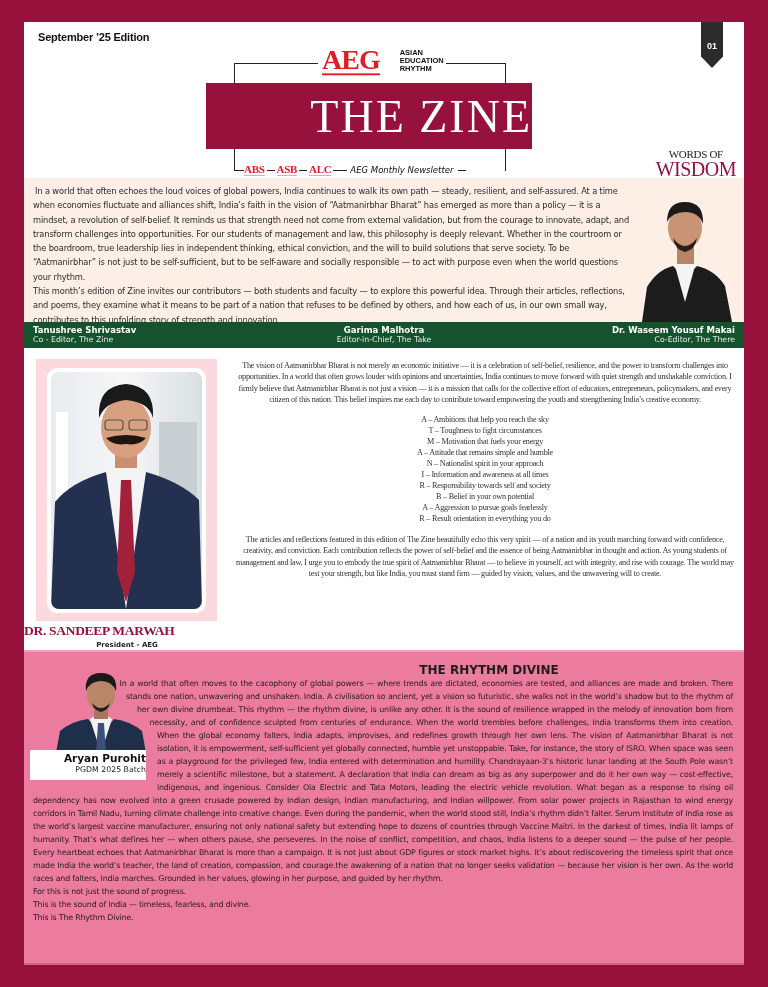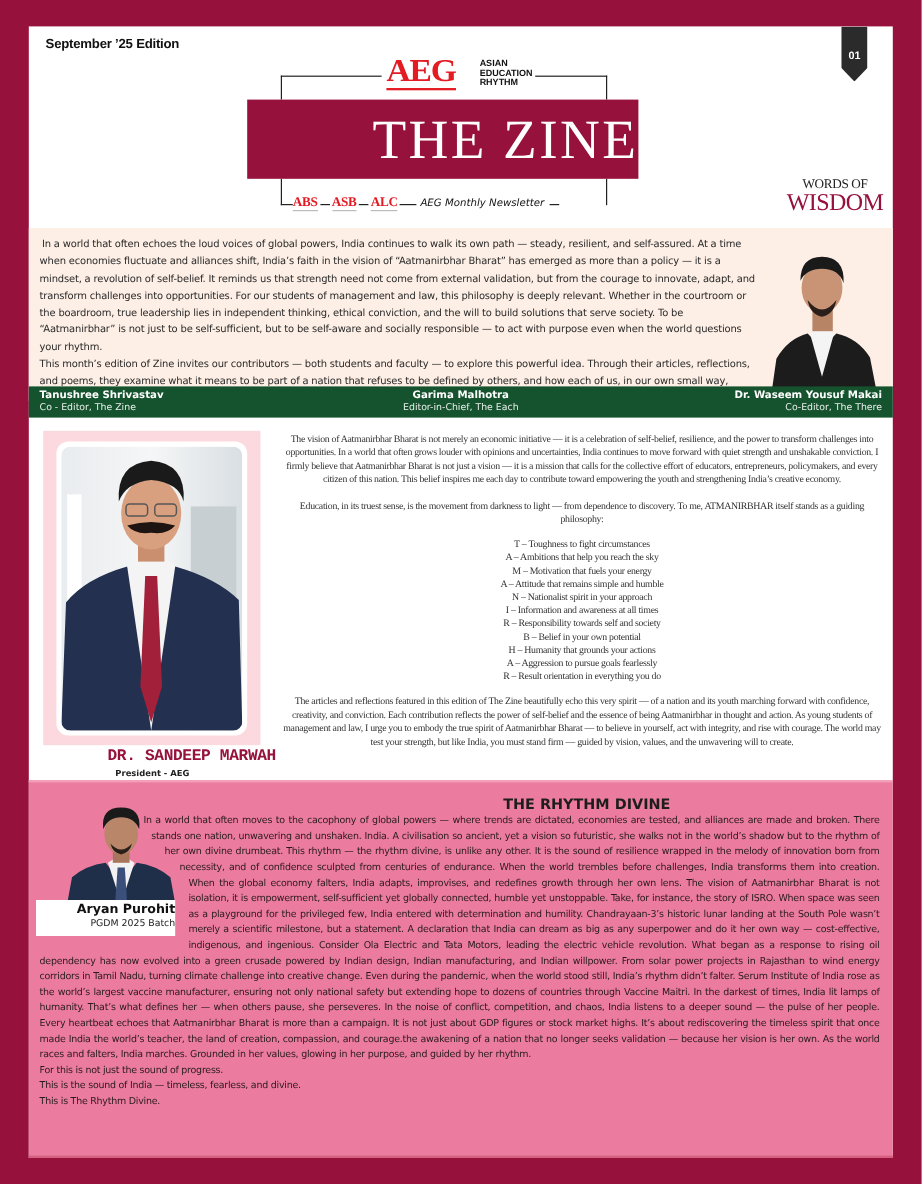--- a/index.html
+++ b/index.html
@@ -34,39 +34,39 @@
   .sub-logo { font-family: "Liberation Serif", serif; font-weight: 900; font-size: 11px; color: #E31B23; letter-spacing: -0.3px; border-bottom: 1.5px solid #bbb; line-height: 11px; }
   .sub-dash { width: 8px; height: 0; border-top: 1.5px solid #222; margin: 0 2px; }
   .sub-dash.long { width: 14px; }
   .newsletter { font-family: "DejaVu Sans", sans-serif; font-style: italic; font-size: 8.5px; color: #111; margin-left: 1px; margin-right: 2px; }
 
   .wisdom { position: absolute; right: 8px; top: 127px; text-align: center; font-family: "Liberation Serif", serif; }
   .wisdom .w1 { font-size: 11px; color: #222; letter-spacing: -0.3px; line-height: 11px; }
   .wisdom .w2 { font-size: 20px; color: #96113C; line-height: 18px; letter-spacing: -0.5px; }
 
   
-  .editorial { position: absolute; left: 0; top: 168px; width: 720px; height: 144px; background: #FDEFE5; }
+  .editorial { position: absolute; left: 0; top: 156px; width: 720px; height: 144px; background: #FDEFE5; }
   .editorial-text { position: absolute; left: 9px; top: 6px; width: 600px; font-family: "DejaVu Sans", sans-serif; font-size: 8.3px; line-height: 14.3px; color: #2a2a2a; letter-spacing: -0.15px; }
   .editorial-text p { margin: 0; }
   .editorial-text .ind { text-indent: 2px; }
   .person-photo-1 { position: absolute; left: 613px; top: 4px; width: 97px; height: 140px; overflow: hidden; }
 
   .names-bar { position: absolute; left: 0; top: 300px; width: 720px; height: 26px; background: #14532d; color: #fff; }
   .name-col { position: absolute; top: 3px; font-family: "DejaVu Sans", sans-serif; }
   .name-col .n { font-weight: 700; font-size: 8.5px; line-height: 10px; }
   .name-col .r { font-size: 7.8px; line-height: 10px; opacity: 0.9; }
   .nc-left { left: 9px; text-align: left; }
   .nc-center { left: 0; width: 720px; text-align: center; }
   .nc-right { right: 9px; text-align: right; }
 
   
   .pres-frame { position: absolute; left: 12px; top: 337px; width: 181px; height: 262px; background: #FCD9DE; }
   .pres-photo { position: absolute; left: 11px; top: 9px; width: 159px; height: 245px; background: #fff; border-radius: 10px; padding: 4px; }
   .pres-photo .inner { width: 100%; height: 100%; border-radius: 8px; overflow: hidden; position: relative; }
-  .pres-name { position: absolute; left: 0; top: 601px; width: 206px; text-align: right; font-family: Liberation Mono, monospace; font-weight: 700; font-size: 13.5px; color: #96113C; letter-spacing: -0.3px; }
+  .pres-name { position: absolute; left: 0; top: 601px; width: 206px; text-align: left; font-family: Liberation Serif, serif; font-weight: 700; font-size: 13.5px; color: #96113C; letter-spacing: -0.3px; }
   .pres-title { position: absolute; left: 0; top: 619px; width: 206px; text-align: center; font-family: "DejaVu Sans", sans-serif; font-weight: 700; font-size: 7px; color: #222; }
 
   .message { position: absolute; left: 210px; top: 338px; width: 502px; font-family: "Liberation Serif", serif; font-size: 8.2px; line-height: 11.3px; color: #333; text-align: center; letter-spacing: -0.25px; }
   .message p { margin-bottom: 11px; }
   .acronym { list-style: none; margin: -2px 0 10px 0; }
   .acronym li { line-height: 11px; }
 
   
   .rhythm { position: absolute; left: 0; top: 628px; width: 720px; height: 315px; background: #EC7C9F; border-top: 2px solid #f3a1b9; padding-left: 19px; }
   .rhythm-inner-shadow { position: absolute; left: 0; right: 0; bottom: 0; height: 2px; background: #d5607f; }
@@ -150,21 +150,21 @@
     </div>
   </div>
 
   <div class="names-bar">
     <div class="name-col nc-left">
       <div class="n">Tanushree Shrivastav</div>
       <div class="r">Co - Editor, The Zine</div>
     </div>
     <div class="name-col nc-center">
       <div class="n">Garima Malhotra</div>
-      <div class="r">Editor-in-Chief, The Each</div>
+      <div class="r">Editor-in-Chief, The Take</div>
     </div>
     <div class="name-col nc-right">
       <div class="n">Dr. Waseem Yousuf Makai</div>
       <div class="r">Co-Editor, The There</div>
     </div>
   </div>
 
   <div class="pres-frame">
     <div class="pres-photo">
       <div class="inner">
@@ -190,31 +190,29 @@
           <rect x="78" y="48" width="18" height="10" rx="3" fill="none" stroke="#555" stroke-width="1.2"></rect>
         </svg>
       </div>
     </div>
   </div>
   <div class="pres-name">DR. SANDEEP MARWAH</div>
   <div class="pres-title">President - AEG</div>
 
   <div class="message">
     <p>The vision of Aatmanirbhar Bharat is not merely an economic initiative — it is a celebration of self-belief, resilience, and the power to transform challenges into opportunities. In a world that often grows louder with opinions and uncertainties, India continues to move forward with quiet strength and unshakable conviction. I firmly believe that Aatmanirbhar Bharat is not just a vision — it is a mission that calls for the collective effort of educators, entrepreneurs, policymakers, and every citizen of this nation. This belief inspires me each day to contribute toward empowering the youth and strengthening India’s creative economy.</p>
-    <p>Education, in its truest sense, is the movement from darkness to light — from dependence to discovery. To me, ATMANIRBHAR itself stands as a guiding philosophy:</p>
     <ul class="acronym">
+      <li>A – Ambitions that help you reach the sky</li>
       <li>T – Toughness to fight circumstances</li>
-      <li>A – Ambitions that help you reach the sky</li>
       <li>M – Motivation that fuels your energy</li>
       <li>A – Attitude that remains simple and humble</li>
       <li>N – Nationalist spirit in your approach</li>
       <li>I – Information and awareness at all times</li>
       <li>R – Responsibility towards self and society</li>
       <li>B – Belief in your own potential</li>
-      <li>H – Humanity that grounds your actions</li>
       <li>A – Aggression to pursue goals fearlessly</li>
       <li>R – Result orientation in everything you do</li>
     </ul>
     <p>The articles and reflections featured in this edition of The Zine beautifully echo this very spirit — of a nation and its youth marching forward with confidence, creativity, and conviction. Each contribution reflects the power of self-belief and the essence of being Aatmanirbhar in thought and action. As young students of management and law, I urge you to embody the true spirit of Aatmanirbhar Bharat — to believe in yourself, act with integrity, and rise with courage. The world may test your strength, but like India, you must stand firm — guided by vision, values, and the unwavering will to create.</p>
   </div>
 
   <div class="rhythm">
     <div class="rhythm-title">
       <span>THE RHYTHM DIVINE</span>
     </div>

